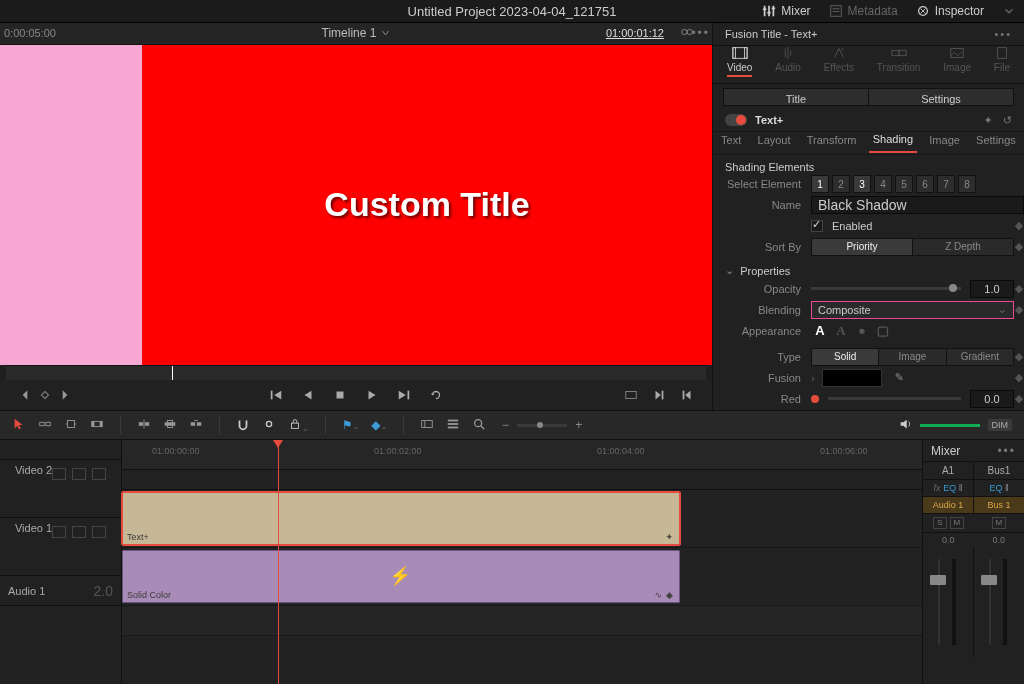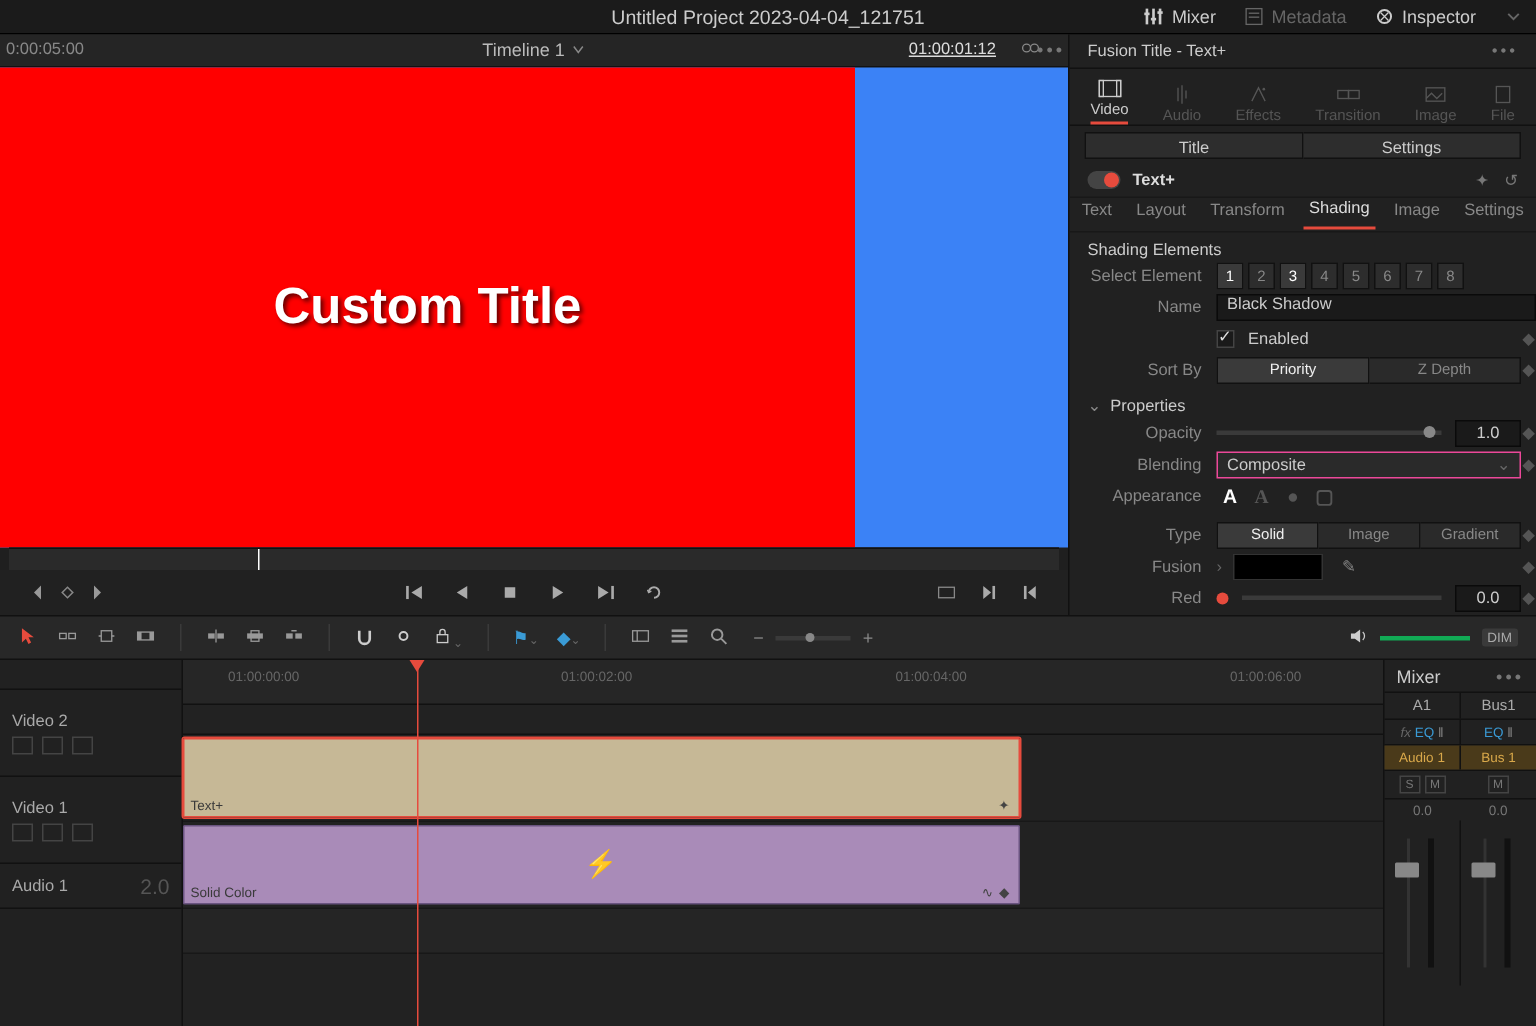--- a/index.html
+++ b/index.html
@@ -11,34 +11,34 @@
 .topbar .right .item.muted { color: #666; }
 .topbar .icon { width: 14px; height: 14px; fill: currentColor; }
 
 .row1 { height: 388px; display: flex; background: #212121; border-top: 1px solid #000; }
 .viewer { width: 712px; display: flex; flex-direction: column; background: #1f1f1f; }
 .viewer-head { height: 26px; display: flex; align-items: center; background: #252525; border-bottom: 1px solid #121212; position: relative; }
 .viewer-head .tc-left { position: absolute; left: 4px; color: #888; font-size: 11px; }
 .viewer-head .tc-right { position: absolute; right: 48px; color: #ddd; font-size: 11px; text-decoration: underline; }
 .viewer-head .timeline-name { position: absolute; left: 50%; transform: translateX(-50%); color: #bbb; font-size: 12px; display: flex; align-items: center; gap: 4px; }
 .viewer-head .bypass { position: absolute; right: 18px; }
-.viewer-canvas { flex: 1; display: flex; align-items: center; justify-content: flex-start; background: #3b82f6; position: relative; }
+.viewer-canvas { flex: 1; display: flex; align-items: center; justify-content: flex-end; background: #f9a8d4; position: relative; }
 .viewer-canvas .frame { width: 570px; height: 320px; background: #ff0000; display: flex; align-items: center; justify-content: center; }
 .viewer-canvas .frame .title-text { color: #fff; font-size: 34px; font-weight: 600; text-shadow: 2px 2px 3px rgba(0,0,0,0.6); }
 .viewer-scrubbar { height: 18px; background: #2a2a2a; border-top: 1px solid #111; position: relative; margin: 0 6px 0 6px;}
 .viewer-scrubbar .playhead { position: absolute; top: 0; bottom: 0; left: 166px; width: 1px; background: #fff; }
 .viewer-transport { height: 36px; background: #212121; display: flex; align-items: center; justify-content: center; gap: 18px; position: relative; }
 .viewer-transport .left { position: absolute; left: 18px; display: flex; gap: 10px; align-items: center; color: #888; }
 .viewer-transport .right { position: absolute; right: 18px; display: flex; gap: 14px; align-items: center; color: #888; }
 .viewer-transport svg { width: 14px; height: 14px; fill: #aaa; }
 
 .inspector { width: 312px; background: #212121; border-left: 1px solid #111; display: flex; flex-direction: column; font-size: 11px; }
 .insp-head { height: 26px; display: flex; align-items: center; padding: 0 12px; color: #ccc; border-bottom: 1px solid #111; justify-content: space-between; }
 .insp-head .dots { color: #777; letter-spacing: 2px; }
-.insp-tabs { height: 44px; display: flex; justify-content: space-between; padding: 0 14px; align-items: flex-end; border-bottom: 1px solid #111; }
+.insp-tabs { height: 44px; display: flex; justify-content: space-between; padding: 0 14px; align-items: flex-start; border-bottom: 1px solid #111; }
 .insp-tabs .tab { color: #555; text-align: center; display: flex; flex-direction: column; align-items: center; gap: 2px; font-size: 10px; }
 .insp-tabs .tab.active { color: #ccc; }
 .insp-tabs .tab.active .u { border-bottom: 2px solid #e64b3d; padding-bottom: 2px; }
 .insp-tabs .tab svg { width: 16px; height: 14px; fill: currentColor; }
 .insp-subtabs { height: 26px; display: flex; padding: 4px 10px; gap: 0; }
 .insp-subtabs .st { flex: 1; text-align: center; line-height: 20px; background: #2d2d2d; color: #ccc; border: 1px solid #111; font-size: 11px; }
 .insp-subtabs .st + .st { border-left: none; }
 .insp-title-row { height: 26px; display: flex; align-items: center; padding: 0 12px; color: #ddd; gap: 8px; border-bottom: 1px solid #181818; }
 .insp-title-row .toggle { width: 22px; height: 12px; background: #444; border-radius: 6px; position: relative; }
 .insp-title-row .toggle::after { content: ""; position: absolute; right: 1px; top: 1px; width: 10px; height: 10px; border-radius: 50%; background: #e64b3d; }
@@ -46,21 +46,21 @@
 .insp-proptabs { height: 26px; display: flex; justify-content: space-around; align-items: center; border-bottom: 1px solid #181818; font-size: 11px; }
 .insp-proptabs span { color: #888; padding: 0 4px 6px 4px; }
 .insp-proptabs span.active { color: #ddd; border-bottom: 2px solid #e64b3d; }
 .insp-section { padding: 6px 12px 2px 12px; color: #ccc; font-size: 11px; }
 .insp-field { display: flex; align-items: center; height: 22px; margin-bottom: 2px; }
 .insp-field .lbl { width: 98px; text-align: right; padding-right: 10px; color: #888; font-size: 11px; }
 .insp-field .ctrl { flex: 1; display: flex; gap: 3px; align-items: center; }
 .insp-field .kf { width: 10px; color: #555; text-align: center; }
 .numbtn { width: 18px; height: 18px; background: #2d2d2d; border: 1px solid #111; color: #888; display: flex; align-items: center; justify-content: center; font-size: 10px; }
 .numbtn.on { background: #3a3a3a; color: #fff; }
-.txtinput { flex: 1; height: 18px; background: #1a1a1a; border: 1px solid #0a0a0a; color: #ccc; padding: 0 6px; font-size: 11px; }
+.txtinput { flex: 1; height: 18px; background: #1a1a1a; border: 1px solid #0a0a0a; color: #ccc; padding: 0 6px; font-size: 14px; }
 .chk { width: 12px; height: 12px; background: #1a1a1a; border: 1px solid #444; position: relative; }
 .chk.on::after { content: "✓"; position: absolute; top: -3px; left: 0; color: #ddd; font-size: 11px; }
 .seg { flex: 1; display: flex; }
 .seg .s { flex: 1; height: 18px; background: #2a2a2a; border: 1px solid #111; text-align: center; line-height: 16px; color: #888; font-size: 10px; }
 .seg .s.on { background: #3a3a3a; color: #eee; }
 .seg .s + .s { border-left: none; }
 .slider { flex: 1; height: 3px; background: #3a3a3a; position: relative; margin-right: 6px; }
 .slider .thumb { position: absolute; width: 8px; height: 8px; background: #888; border-radius: 50%; top: -3px; }
 .numbox { width: 44px; height: 18px; background: #1a1a1a; border: 1px solid #0a0a0a; color: #ccc; text-align: center; font-size: 11px; line-height: 16px; }
 .select { flex: 1; height: 18px; background: #2a2a2a; border: 1px solid #ec4899; color: #ccc; padding: 0 6px; font-size: 11px; display: flex; align-items: center; justify-content: space-between; }
@@ -75,21 +75,21 @@
 .toolbar .sep { width: 1px; height: 18px; background: #3a3a3a; margin: 0 4px; }
 .toolbar .arrow svg { fill: #e64b3d; }
 .toolbar .zoom { margin-left: 4px; display: flex; align-items: center; gap: 8px; color: #888; }
 .toolbar .vol { margin-left: auto; display: flex; align-items: center; gap: 8px; }
 .toolbar .volbar { width: 60px; height: 3px; background: #1a5; }
 .toolbar .dim { font-size: 9px; background: #3a3a3a; color: #aaa; padding: 1px 4px; border-radius: 2px; }
 
 .row2 { height: 244px; display: flex; background: #1b1b1b; }
 .tl-left { width: 122px; background: #212121; border-right: 1px solid #111; }
 .tl-tc { height: 30px; display: flex; align-items: center; padding-left: 6px; color: #eee; font-size: 15px; border-bottom: 1px solid #111; background: #262626; }
-.tl-track-head { border-bottom: 1px solid #111; padding: 4px 8px; color: #aaa; font-size: 11px; display: flex; flex-direction: column; justify-content: center; }
+.tl-track-head { border-bottom: 1px solid #111; padding: 4px 8px; color: #aaa; font-size: 11px; display: flex; flex-direction: row; justify-content: center; }
 .tl-track-head.v2 { height: 58px; }
 .tl-track-head.v1 { height: 58px; }
 .tl-track-head.a1 { height: 30px; }
 .tl-track-head .ticons { display: flex; gap: 6px; margin-top: 4px; color: #666; }
 .tl-track-head .ticons span { border: 1px solid #444; width: 14px; height: 12px; display: inline-block; }
 .tl-track-head .aval { color: #555; font-size: 14px; float: right; }
 
 .tl-main { flex: 1; position: relative; background: #222; }
 .tl-ruler { height: 30px; background: #262626; border-bottom: 1px solid #111; position: relative; font-size: 9px; color: #666; }
 .tl-ruler .tick { position: absolute; top: 6px; }

